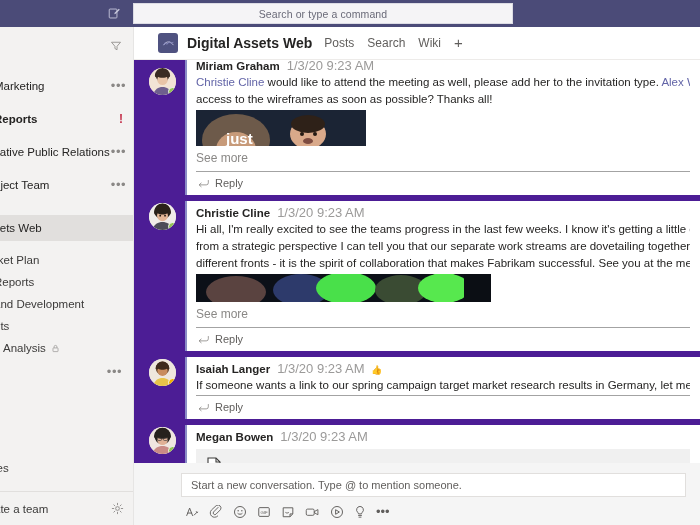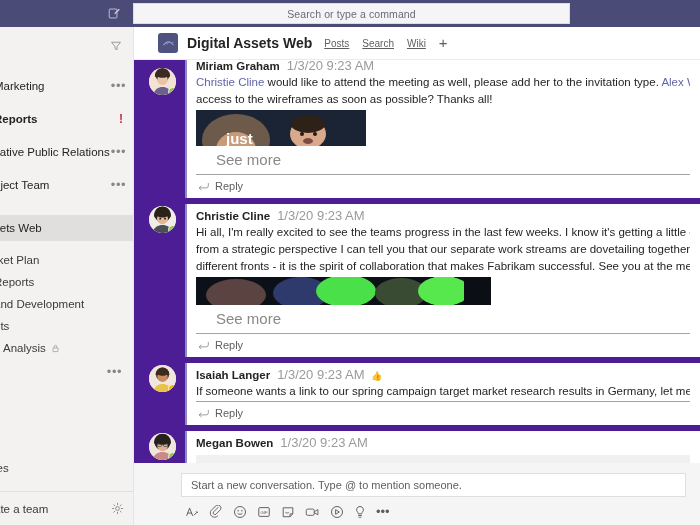--- a/index.html
+++ b/index.html
@@ -19,21 +19,21 @@
     display: flex; align-items: center;
   }
   .topbar-compose {
     position: absolute; left: 104px; top: 3px;
     width: 20px; height: 20px;
     display: flex; align-items: center; justify-content: center;
     cursor: pointer;
   }
   .search-box {
     position: absolute; left: 133px; top: 3px;
-    width: 437px; height: 21px;
+    width: 380px; height: 21px;
     background: #f5f4f6;
     border: 1px solid #dcdce4;
     display: flex; align-items: center; justify-content: center;
     cursor: text;
   }
   .search-box span {
     font-size: 10.5px; color: #6a6a78; letter-spacing: .1px;
   }
 
   
@@ -131,22 +131,22 @@
     width: 20px; height: 20px; border-radius: 3px;
     background: #4f5280;
     display: flex; align-items: center; justify-content: center;
     margin-right: 9px; flex: none;
   }
   .channel-title {
     font-size: 14px; font-weight: bold; color: #252423;
     margin-right: 12px; white-space: nowrap;
   }
   .tab {
-    font-size: 10px; color: #605e5c; margin-right: 13px;
-    cursor: pointer; white-space: nowrap; text-decoration: underline;
+    font-size: 12px; color: #605e5c; margin-right: 13px;
+    cursor: pointer; white-space: nowrap;
   }
   .tab-add {
     font-size: 15px; color: #605e5c; cursor: pointer;
     line-height: 12px; margin-top: -1px;
   }
 
   
   .stream {
     position: relative; height: 420px; overflow: hidden;
     padding: 0 0 0 0; background: #f5f5f5;
@@ -183,21 +183,21 @@
   .msg-text {
     font-size: 11.5px; color: #252423; line-height: 16px;
     padding-top: 1px; white-space: nowrap; overflow: hidden;
   }
   .mention { color: #6264a7; }
   .msg-img {
     margin-top: 3px; height: 36px; width: 170px;
     background: #1c2230; overflow: hidden; position: relative;
   }
   .see-more {
-    font-size: 15px; color: #8a8886; padding: 5px 0 4px 0; cursor: pointer; margin-left: 20px;
+    font-size: 12px; color: #8a8886; padding: 5px 0 4px 0; cursor: pointer;
   }
   .reply-bar {
     border-top: 1px solid #a3a3a3;
     padding: 5px 0 6px 2px;
     display: flex; align-items: center; gap: 6px;
     margin-top: 2px;
     cursor: pointer;
   }
   .reply-label { font-size: 11px; color: #605e5c; }
   .filecard {

